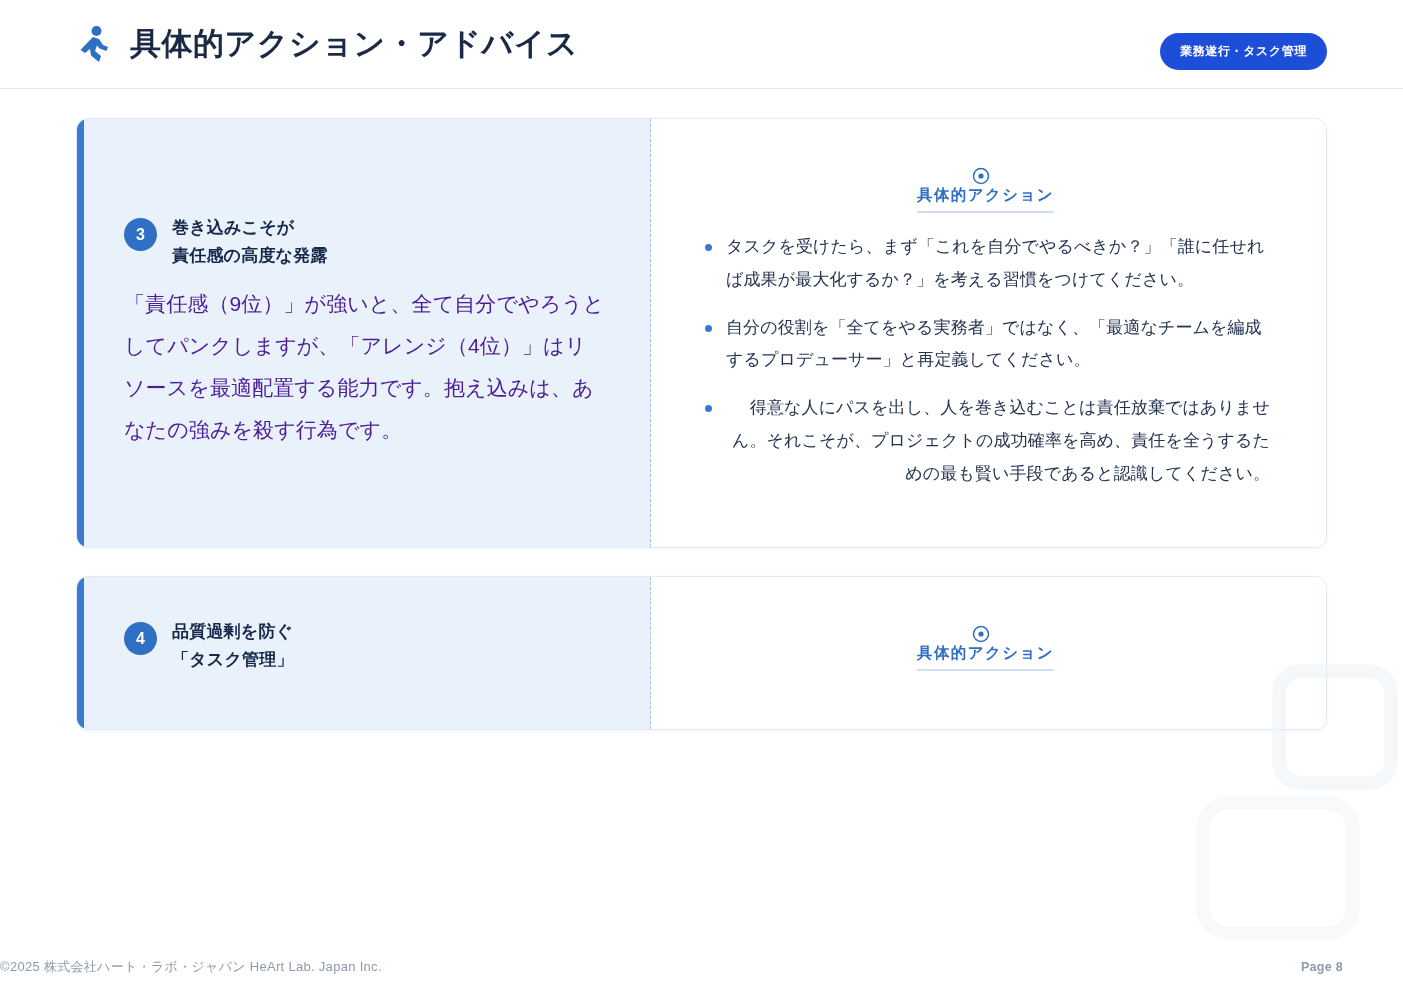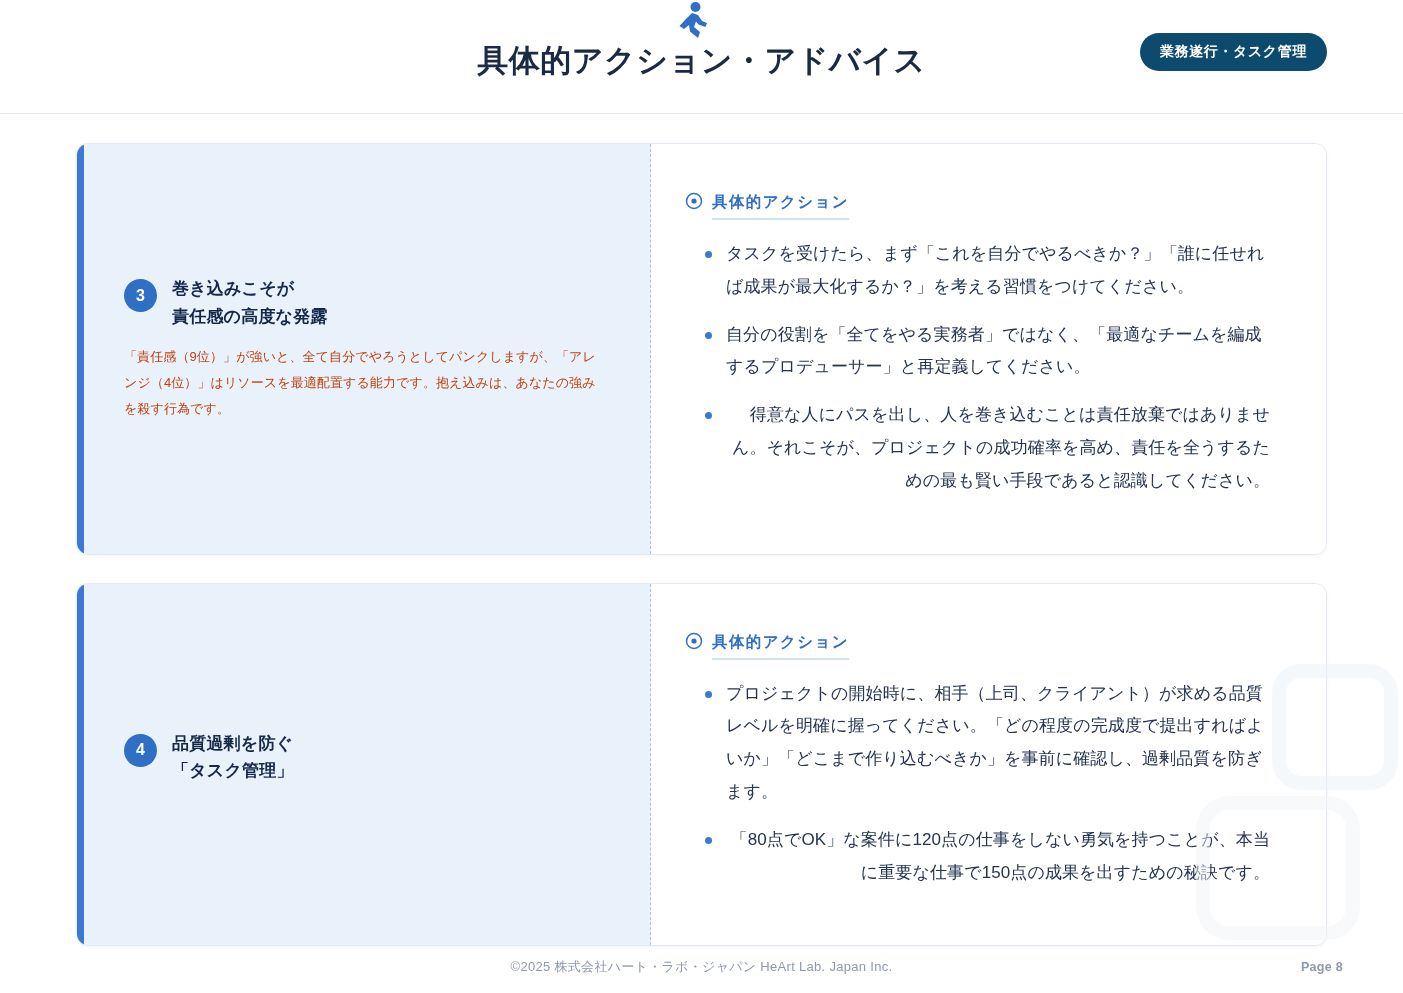--- a/index.html
+++ b/index.html
@@ -11,52 +11,51 @@
     height: 993px;
     background: #ffffff;
     font-family: "Liberation Sans", sans-serif;
     color: #1f2b45;
     overflow: hidden;
     position: relative;
   }
 
   
   .header {
-    height: 114px;
+    height: 89px;
     box-sizing: border-box;
     display: flex;
     align-items: center;
     padding: 0 76px;
     border-bottom: 1px solid #e6eaf0;
     background: #ffffff;
     position: relative;
-    flex-direction: column;
   }
   .header-icon {
     width: 36px;
     height: 40px;
     margin-right: 18px;
     display: flex;
     align-items: center;
     justify-content: center;
   }
   .header-title {
     font-size: 31px;
     font-weight: bold;
     letter-spacing: 0.5px;
     color: #1b2a44;
     white-space: nowrap;
   }
   .header-badge {
     position: absolute;
     right: 76px;
     top: 33px;
-    background: #0c4a6e;
+    background: #1d4ed8;
     color: #ffffff;
-    font-size: 14px;
+    font-size: 12px;
     font-weight: bold;
     letter-spacing: 0.6px;
     padding: 10px 20px;
     border-radius: 19px;
     white-space: nowrap;
   }
 
   
   .main {
     padding: 29px 76px 0 76px;
@@ -117,29 +116,31 @@
     margin-top: 4px;
   }
   .lead-title {
     font-size: 17px;
     font-weight: bold;
     line-height: 1.62;
     color: #15284a;
     letter-spacing: 0.2px;
   }
   .lead-body {
-    font-size: 13px;
+    font-size: 21px;
     line-height: 2.0;
-    color: #c2410c;
+    color: #4c1d95;
     letter-spacing: 0.1px;
   }
 
   .right-head {
     display: flex;
+    align-items: center;
     margin-bottom: 18px;
+    flex-direction: column;
   }
   .target-icon {
     width: 18px;
     height: 18px;
     margin-right: 9px;
     flex: 0 0 18px;
   }
   .right-head-label {
     font-size: 15.5px;
     font-weight: bold;
@@ -177,21 +178,20 @@
 
   
   .footer {
     position: absolute;
     left: 0;
     right: 0;
     bottom: 0;
     height: 52px;
     display: flex;
     align-items: center;
-    justify-content: center;
     font-size: 13px;
     color: #8e99aa;
     letter-spacing: 0.3px;
   }
   .page-num {
     position: absolute;
     right: 60px;
     font-size: 12.5px;
     color: #8e99aa;
     font-weight: bold;
@@ -268,24 +268,20 @@
     <div class="card-right">
       <div class="right-head">
         <span class="target-icon">
           <svg width="18" height="18" viewBox="0 0 18 18">
             <circle cx="9" cy="9" r="7.5" fill="none" stroke="#2f6fc4" stroke-width="1.5"></circle>
             <circle cx="9" cy="9" r="2.6" fill="#2f6fc4"></circle>
           </svg>
         </span>
         <span class="right-head-label">具体的アクション</span>
       </div>
-      <ul class="action-list">
-        <li>プロジェクトの開始時に、相手（上司、クライアント）が求める品質レベルを明確に握ってください。「どの程度の完成度で提出すればよいか」「どこまで作り込むべきか」を事前に確認し、過剰品質を防ぎます。</li>
-        <li>「80点でOK」な案件に120点の仕事をしない勇気を持つことが、本当に重要な仕事で150点の成果を出すための秘訣です。</li>
-      </ul>
     </div>
   </div>
 
 </div>
 
 <svg class="deco" viewBox="0 0 320 300">
   <rect x="196" y="18" width="112" height="112" rx="22" fill="none" stroke="#edf2f8" stroke-width="14"></rect>
   <rect x="120" y="150" width="150" height="130" rx="26" fill="none" stroke="#f2f5f9" stroke-width="14"></rect>
 </svg>
 

